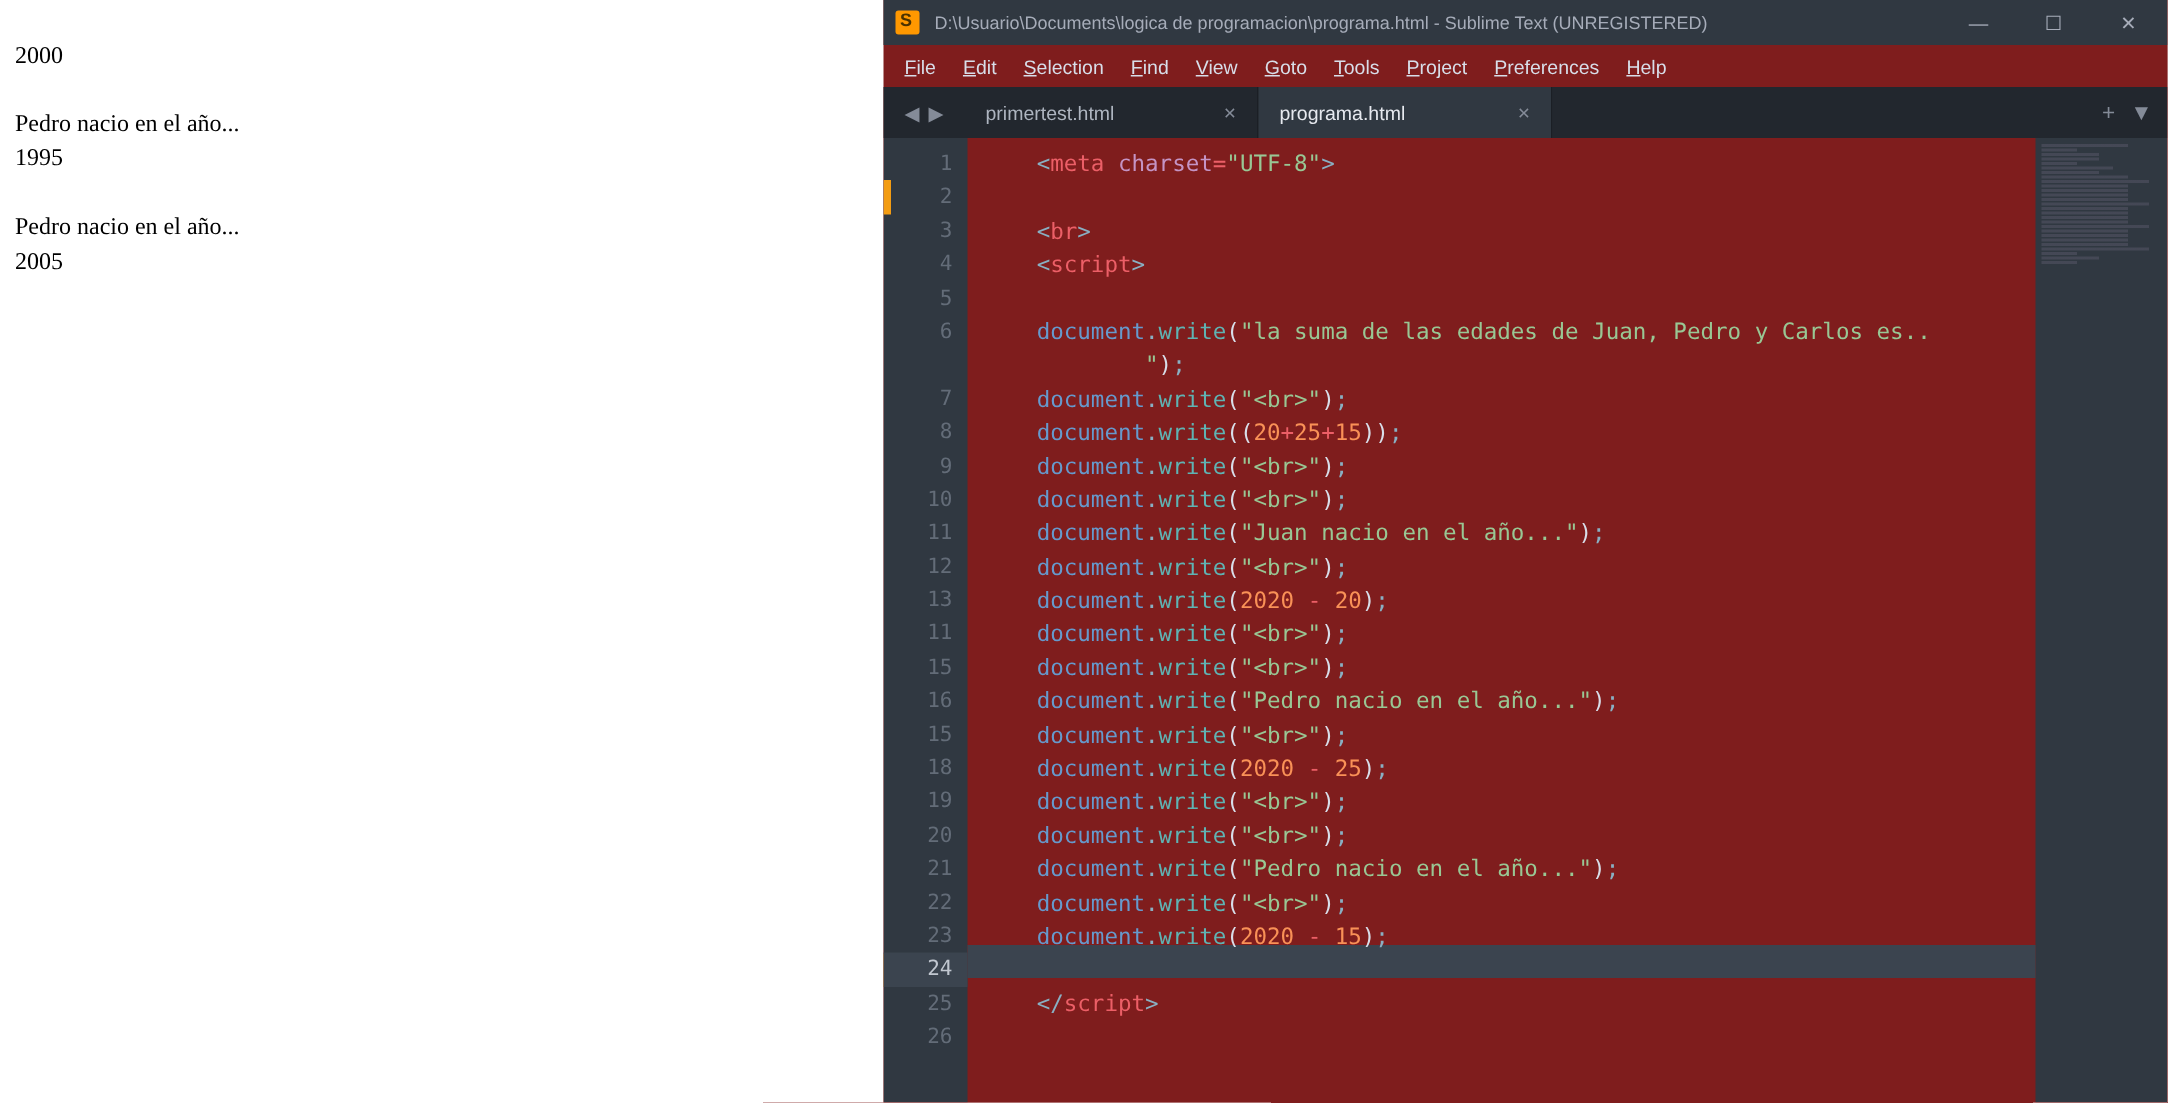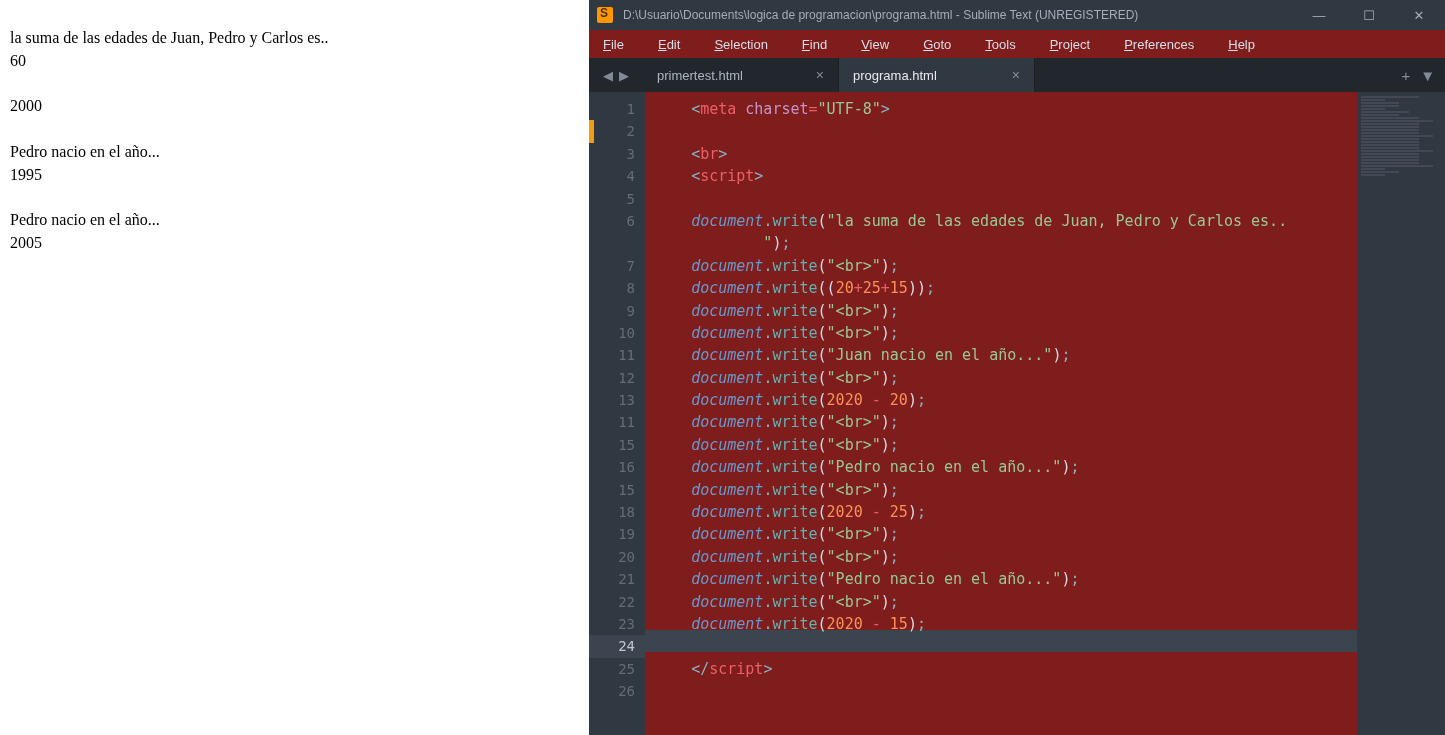--- a/index.html
+++ b/index.html
@@ -52,21 +52,21 @@
     font-weight:bold; font-size:12px; color:#4b3200;
   }
   .titlebar .ttl { flex: 1; font-size: 12px; }
   .titlebar .winbtns { display: flex; gap: 26px; margin-left: auto; padding-right:6px; }
   .titlebar .winbtn { width: 24px; text-align:center; color:#a6acb9; font-size:13px; }
   
   .menubar {
     height: 28px;
     display: flex;
     align-items: center;
-    gap: 18px;
+    gap: 2px;
     padding: 0 6px;
     color: #d8dee9;
     font-size: 13px;
   }
   .menubar .mi { padding: 3px 8px; }
   .menubar .mi u { text-decoration: underline; }
   
   .tabbar {
     height: 34px;
     background: #22272e;
@@ -141,44 +141,40 @@
     z-index:0;
   }
   .code .line > * { position: relative; z-index:1; }
   .gutter .ln.active { color:#c1c7d0; background:#3b444f; margin-right:-10px; padding-right:10px; }
   
   .c-def   { color:#d8dee9; }
   .c-punc  { color:#89b0c3; }
   .c-tag   { color:#ec5f67; }
   .c-attr  { color:#c594c5; }
   .c-str   { color:#99c794; }
-  .c-obj   { color:#6699cc; font-style: italic; }
+  .c-obj   { color:#6699cc; }
   .c-meth  { color:#5fb3b3; }
   .c-num   { color:#f99157; }
   .c-op    { color:#ec5f67; }
   
   .minimap {
     width: 88px;
     background: #303841;
     padding: 4px;
   }
   .minimap .mline {
     height: 2px; margin-bottom: 1px;
     background: linear-gradient(to right,#556 0%,#556 var(--w,40%),transparent var(--w,40%));
     opacity:.55;
   }
 </style>
 </head>
 <body>
 
 <div class="browser-pane">
-  <div class="blk">
-    <div>la suma de las edades de Juan, Pedro y Carlos es..</div>
-    <div>60</div>
-  </div>
   <div class="blk">
     <div>2000</div>
   </div>
   <div class="blk">
     <div>Pedro nacio en el año...</div>
     <div>1995</div>
   </div>
   <div class="blk">
     <div>Pedro nacio en el año...</div>
     <div>2005</div>

